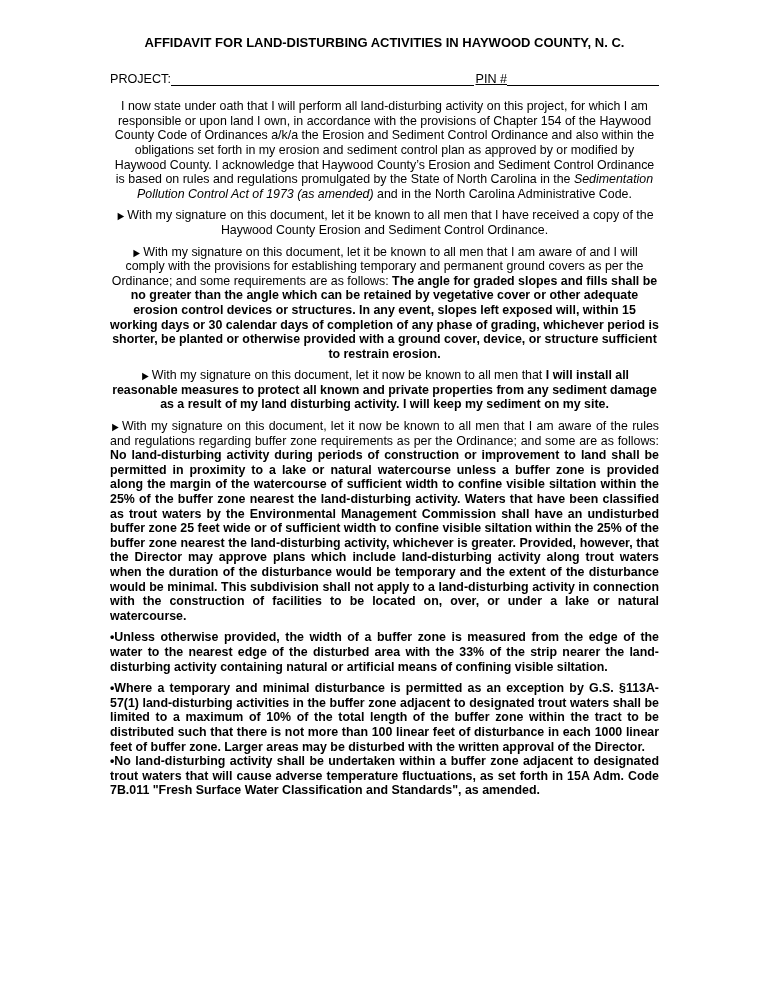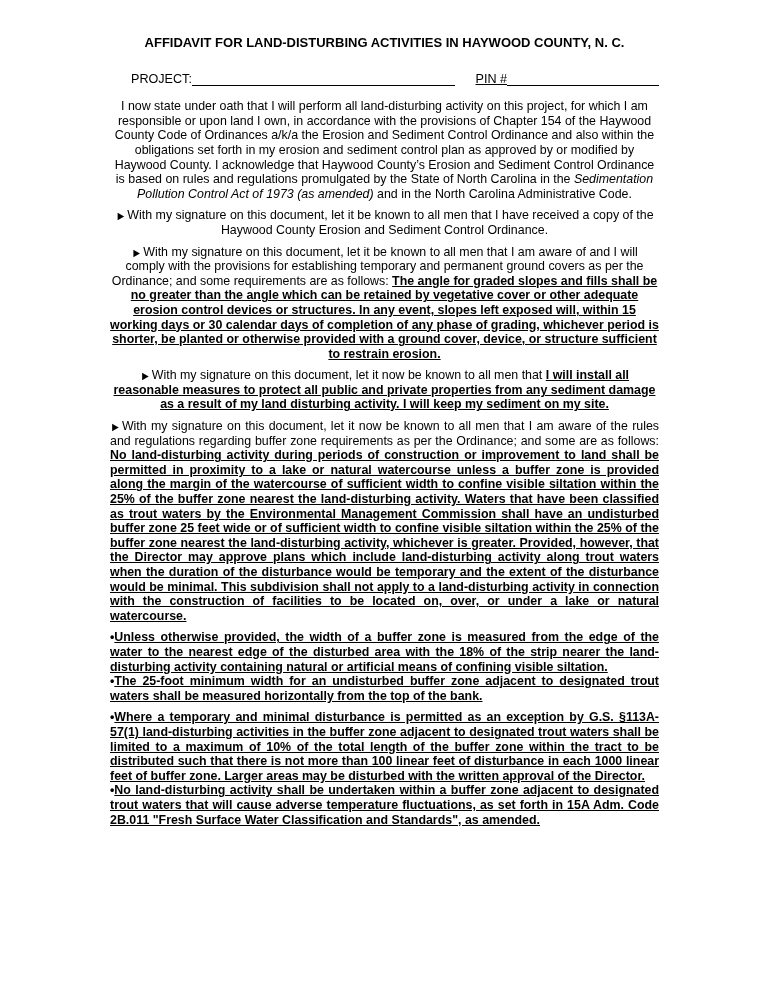--- a/index.html
+++ b/index.html
@@ -25,35 +25,35 @@
     text-align: center;
     margin-bottom: 21px;
     white-space: nowrap;
   }
   .field-row {
     display: flex;
     align-items: flex-end;
     margin-bottom: 13px;
     font-size: 12.6px;
   }
-  .field-row .label { white-space: pre; margin-left: 21px; }
+  .field-row .label { white-space: pre; }
   .line {
     display: inline-block;
     border-bottom: 1px solid #000;
     height: 14px;
   }
   .grow { flex: 1 1 auto; }
   .pin-label { margin-left: 2px; text-decoration: underline; }
   .pin-line { width: 152px; }
   .location-row { margin-bottom: 23px; }
   .para { margin: 0 0 7px 0; text-align: center; }
   .para.tight { margin: 0; }
   .justify { text-align: justify; }
   .bullet-group { margin: 0 0 7px 0; }
-  .b { font-weight: bold; text-decoration: underline; }
+  .b { font-weight: bold; }
   .i { font-style: italic; }
   .arrow {
     display: inline-block;
     font-size: 11px;
     transform: scaleY(1.15);
     margin-right: 1px;
   }
   .dot { font-weight: bold; }
 </style>
 </head>
@@ -70,27 +70,26 @@
     <span class="line pin-line"></span>
   </div>
 
 
   <p class="para"><span><span>I now state under oath that I will perform all land-disturbing activity on this project, for which I am responsible or upon land I own, in accordance with the provisions of Chapter 154 of the Haywood County Code of Ordinances a/k/a the Erosion and Sediment Control Ordinance and also within the obligations set forth in my erosion and sediment control plan as approved by or modified by Haywood County.  I acknowledge that Haywood County’s Erosion and Sediment Control Ordinance is based on rules and regulations promulgated by the State of North Carolina in the </span><span class="i">Sedimentation Pollution Control Act of 1973 (as amended)</span><span> and in the North Carolina Administrative Code.</span></span></p>
 
   <p class="para"><span class="arrow">►</span><span><span>With my signature on this document, let it be known to all men that I have received a copy of the Haywood County Erosion and Sediment Control Ordinance.</span></span></p>
 
   <p class="para"><span class="arrow">►</span><span><span>With my signature on this document, let it be known to all men that I am aware of and I will comply with the provisions for establishing temporary and permanent ground covers as per the Ordinance; and some requirements are as follows:  </span><span class="b">The angle for graded slopes and fills shall be no greater than the angle which can be retained by vegetative cover or other adequate erosion control devices or structures. In any event, slopes left exposed will, within 15 working days or 30 calendar days of completion of any phase of grading, whichever period is shorter, be planted or otherwise provided with a ground cover, device, or structure sufficient to restrain erosion.</span></span></p>
 
-  <p class="para"><span class="arrow">►</span><span><span>With my signature on this document, let it now be known to all men that </span><span class="b">I will install all reasonable measures to protect all public and private properties from any sediment damage as a result of my land disturbing activity.  I will keep my sediment on my site.</span></span></p>
+  <p class="para"><span class="arrow">►</span><span><span>With my signature on this document, let it now be known to all men that </span><span class="b">I will install all reasonable measures to protect all known and private properties from any sediment damage as a result of my land disturbing activity.  I will keep my sediment on my site.</span></span></p>
 
   <p class="para justify"><span class="arrow">►</span><span><span>With my signature on this document, let it now be known to all men that I am aware of the rules and regulations regarding buffer zone requirements as per the Ordinance; and some are as follows: </span><span class="b">No land-disturbing activity during periods of construction or improvement to land shall be permitted in proximity to a lake or natural watercourse unless a buffer zone is provided along the margin of the watercourse of sufficient width to confine visible siltation within the 25% of the buffer zone nearest the land-disturbing activity. Waters that have been classified as trout waters by the Environmental Management Commission shall have an undisturbed buffer zone 25 feet wide or of sufficient width to confine visible siltation within the 25% of the buffer zone nearest the land-disturbing activity, whichever is greater. Provided, however, that the Director may approve plans which include land-disturbing activity along trout waters when the duration of the disturbance would be temporary and the extent of the disturbance would be minimal. This subdivision shall not apply to a land-disturbing activity in connection with the construction of facilities to be located on, over, or under a lake or natural watercourse.</span></span></p>
 
   <div class="bullet-group">
-    <p class="para tight justify"><span class="dot">•</span><span><span class="b">Unless otherwise provided, the width of a buffer zone is measured from the edge of the water to the nearest edge of the disturbed area with the 18% of the strip nearer the land-disturbing activity containing natural or artificial means of confining visible siltation.</span></span></p>
-    <p class="para tight justify"><span class="dot">•</span><span><span class="b">The 25-foot minimum width for an undisturbed buffer zone adjacent to designated trout waters shall be measured horizontally from the top of the bank.</span></span></p>
+    <p class="para tight justify"><span class="dot">•</span><span><span class="b">Unless otherwise provided, the width of a buffer zone is measured from the edge of the water to the nearest edge of the disturbed area with the 33% of the strip nearer the land-disturbing activity containing natural or artificial means of confining visible siltation.</span></span></p>
   </div>
 
   <div class="bullet-group">
     <p class="para tight justify"><span class="dot">•</span><span><span class="b">Where a temporary and minimal disturbance is permitted as an exception by G.S. §113A-57(1) land-disturbing activities in the buffer zone adjacent to designated trout waters shall be limited to a maximum of 10% of the total length of the buffer zone within the tract to be distributed such that there is not more than 100 linear feet of disturbance in each 1000 linear feet of buffer zone. Larger areas may be disturbed with the written approval of the Director.</span></span></p>
-    <p class="para tight justify"><span class="dot">•</span><span><span class="b">No land-disturbing activity shall be undertaken within a buffer zone adjacent to designated trout waters that will cause adverse temperature fluctuations, as set forth in 15A Adm. Code 2B.011 "Fresh Surface Water Classification and Standards", as amended.</span></span></p>
+    <p class="para tight justify"><span class="dot">•</span><span><span class="b">No land-disturbing activity shall be undertaken within a buffer zone adjacent to designated trout waters that will cause adverse temperature fluctuations, as set forth in 15A Adm. Code 7B.011 "Fresh Surface Water Classification and Standards", as amended.</span></span></p>
   </div>
 
 </div>
 
 </body></html>

